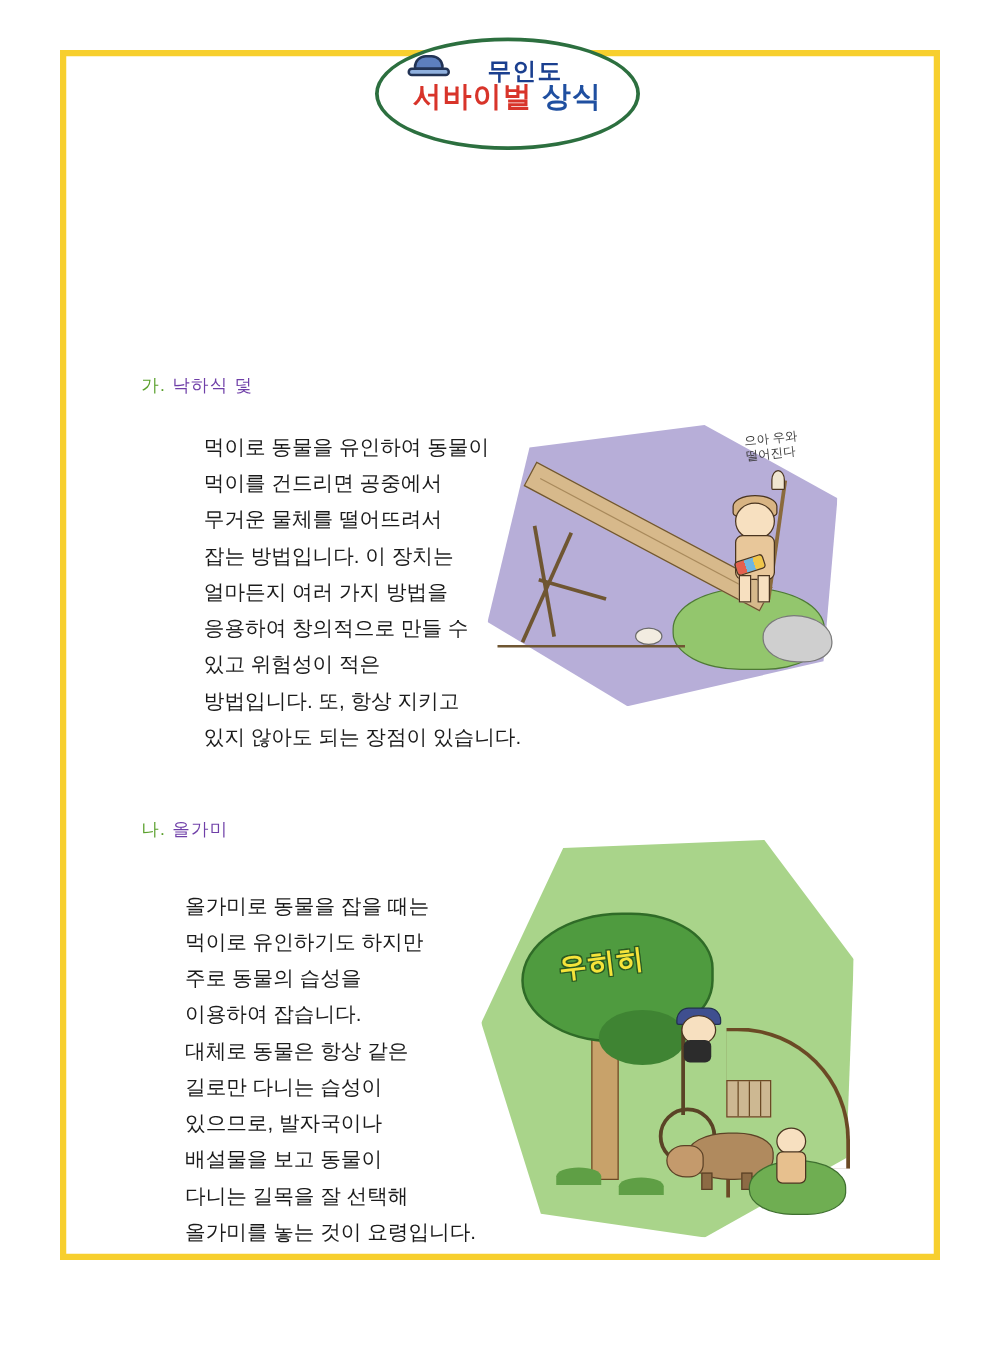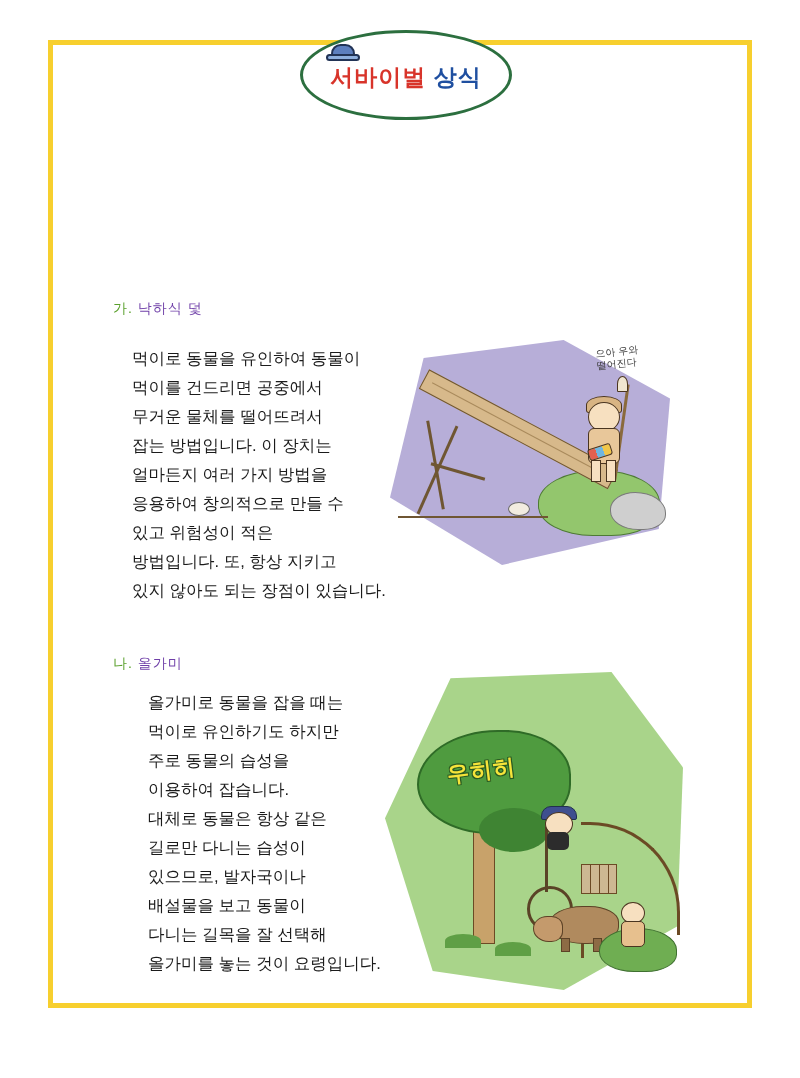--- a/index.html
+++ b/index.html
@@ -131,22 +131,22 @@
 
   
   .body-text {
     position: absolute;
     font-size: 16.5px;
     line-height: 29px;
     color: #1b1b1b;
     white-space: pre-line;
     letter-spacing: 0px;
   }
-  #sec-a-text { left: 132px; top: 344px; width: 260px; }
-  #sec-b-text { left: 148px; top: 688px; width: 280px; }
+  #sec-a-text { left: 163px; top: 344px; width: 260px; }
+  #sec-b-text { left: 148px; top: 711px; width: 280px; }
 
   
   .illus1 {
     position: absolute;
     left: 390px;
     top: 330px;
     width: 290px;
     height: 250px;
   }
   .poly-purple {
@@ -494,20 +494,21 @@
 <div class="page">
 
   <div class="frame"></div>
 
   <div class="badge-wrap">
     <div class="badge-oval"></div>
     <div class="badge-icon">
       <div class="cap-top"></div>
       <div class="cap-brim"></div>
     </div>
+    <div class="badge-line1">무인도</div>
     <div class="badge-line2">
       <span class="red">서바이벌</span><span class="blue"> 상식</span>
     </div>
   </div>
 
 
   <div class="sec-head" id="sec-a-head">
     <span class="marker">가.</span>
     <span>낙하식 덫</span>
   </div>

